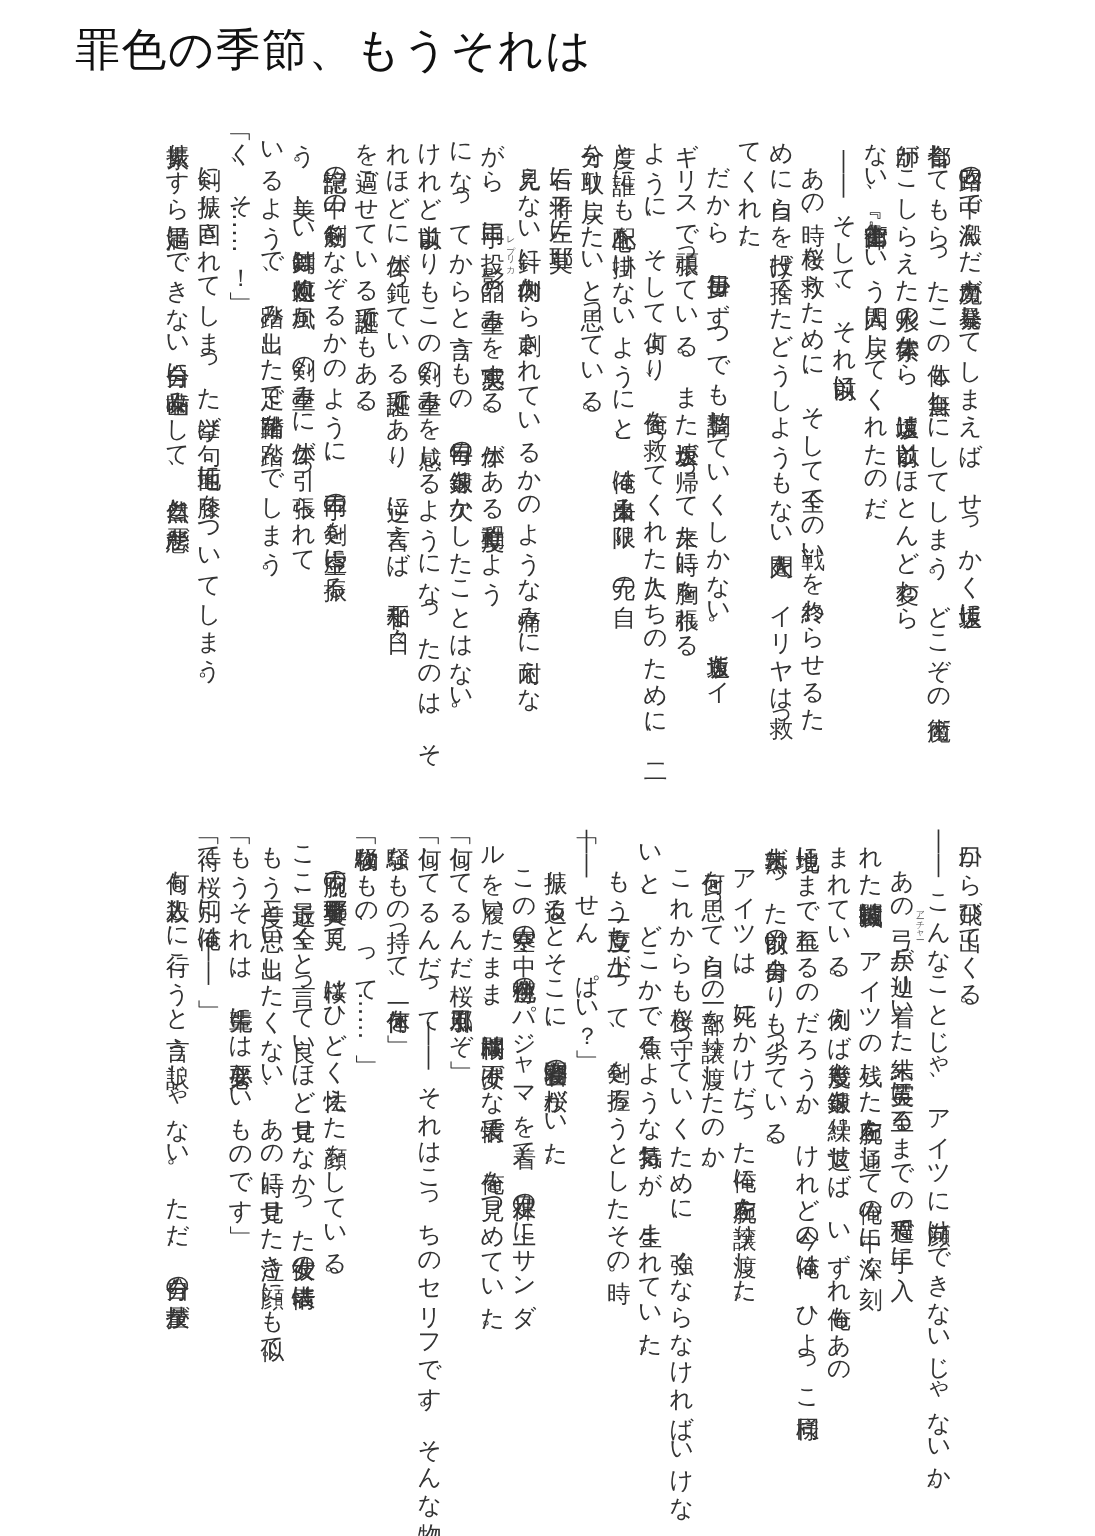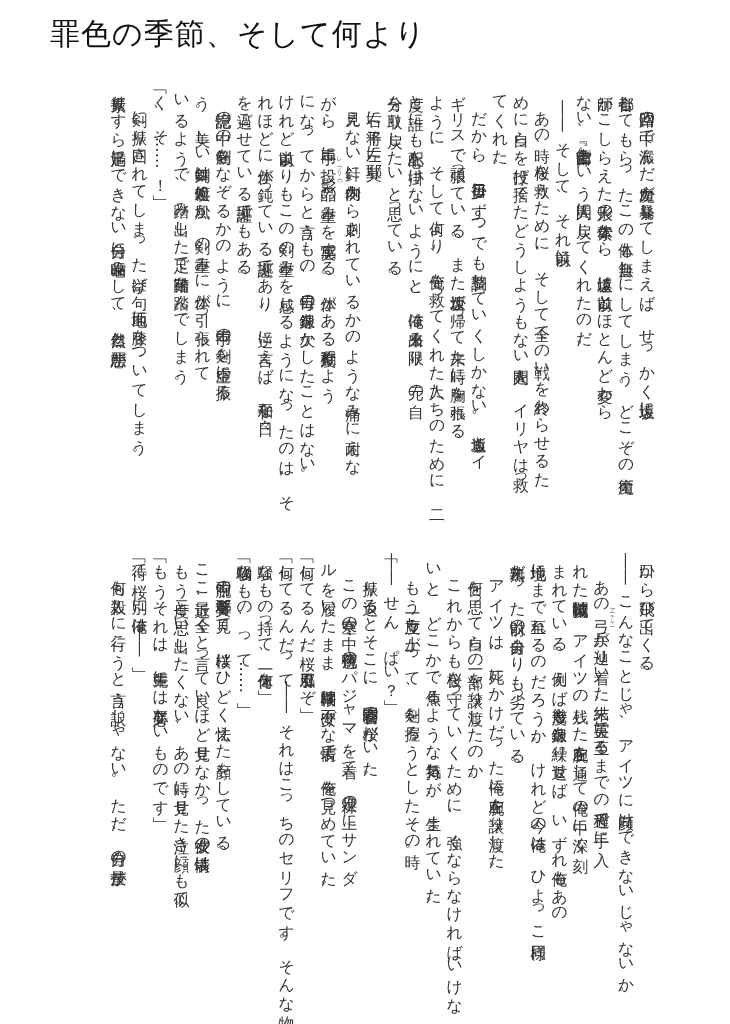--- a/index.html
+++ b/index.html
@@ -25,21 +25,21 @@
     color: #333;
   }
   .block-top { right: 72px; top: 84px; height: 400px; width: 600px; }
   .block-bottom { right: 72px; top: 553px; height: 400px; width: 600px; }
   .line { display: block; white-space: nowrap; }
   ruby rt { font-size: 6px; color: #666; letter-spacing: 0; }
 </style>
 </head>
 <body>
 
-<div class="title">罪色の季節、そして何より</div>
+<div class="title">罪色の季節、もうそれは</div>
 
 <div class="block block-top" id="top-block">
     <span class="line">　回路の中で澱んだ魔力が暴発してしまえば、せっかく遠坂に</span>
     <span class="line">都合してもらったこの体も台無しにしてしまう。どこぞの魔術</span>
     <span class="line">師がこしらえた人形の素体から、遠坂は以前とほとんど変わら</span>
     <span class="line">ない、『衛宮士郎』という人間に戻してくれたのだ。</span>
     <span class="line">　――そして、それ以前に。</span>
     <span class="line">　あの時、桜を救うために、そして全ての戦いを終わらせるた</span>
     <span class="line">めに自らを投げ捨てたどうしようもない人間を、イリヤは救っ</span>
     <span class="line">てくれた。</span>

